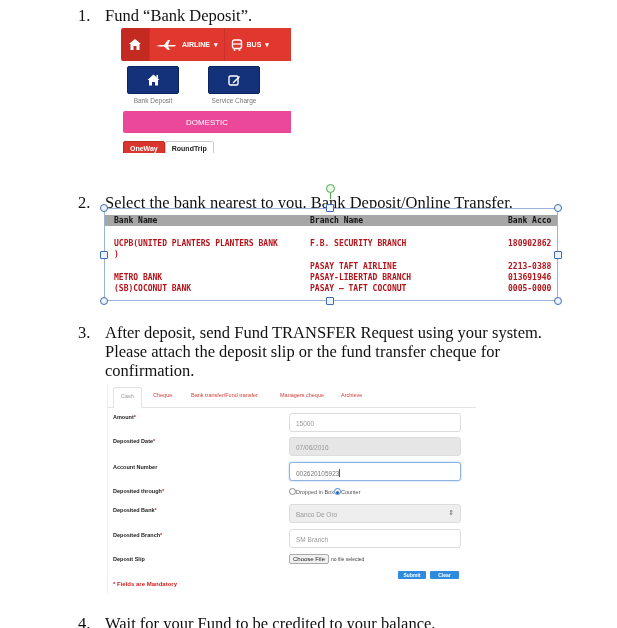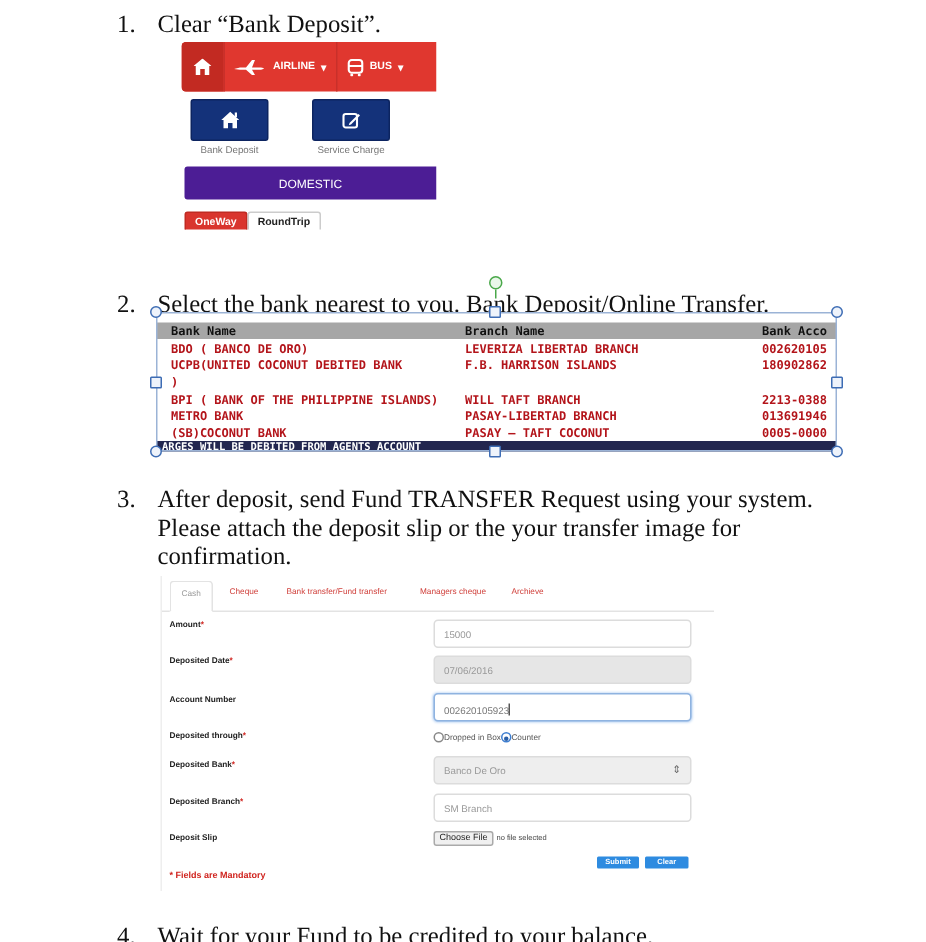--- a/index.html
+++ b/index.html
@@ -12,21 +12,21 @@
 
     
     .s1 { position: absolute; left: 121px; top: 28px; width: 170px; height: 125px; overflow: hidden; background: #fff; }
     .navbar { position: absolute; left: 0; top: 0; width: 170px; height: 33px; background: #e0372f; border-radius: 3px 0 0 3px; display: flex; align-items: center; }
     .nav-home { width: 28px; height: 33px; background: #c22a22; display: flex; align-items: center; justify-content: center; border-radius: 3px 0 0 3px; }
     .nav-item { display: flex; align-items: center; height: 33px; padding: 0 6px; color: #fff; font-family: "Liberation Sans", sans-serif; font-weight: bold; font-size: 7px; border-left: 1px solid #c9302a; gap: 4px; }
     .tiles { position: absolute; left: 6px; top: 38px; display: flex; gap: 29px; }
     .tile { width: 52px; display: flex; flex-direction: column; align-items: center; }
     .tile-box { width: 52px; height: 28px; background: #14327a; border: 1px solid #0c2460; border-radius: 2px; display: flex; align-items: center; justify-content: center; }
     .tile-lbl { font-family: "Liberation Sans", sans-serif; font-size: 6.5px; color: #777; margin-top: 3px; white-space: nowrap; }
-    .domestic { position: absolute; left: 2px; top: 83px; width: 168px; height: 22px; background: #4c1d95; color: #fff; font-family: "Liberation Sans", sans-serif; font-size: 8px; display: flex; align-items: center; justify-content: center; border-radius: 2px 0 0 2px; }
+    .domestic { position: absolute; left: 2px; top: 83px; width: 168px; height: 22px; background: #ec4899; color: #fff; font-family: "Liberation Sans", sans-serif; font-size: 8px; display: flex; align-items: center; justify-content: center; border-radius: 2px 0 0 2px; }
     .trip-tabs { position: absolute; left: 2px; top: 113px; display: flex; }
     .trip { height: 14px; font-family: "Liberation Sans", sans-serif; font-weight: bold; font-size: 7px; padding: 3px 6px 0; border: 1px solid #ccc; border-radius: 2px 2px 0 0; }
     .trip.on { background: #d9352e; color: #fff; border-color: #c02a22; }
     .trip.off { background: #fff; color: #222; }
 
     
     .bank-wrap { position: absolute; left: 104px; top: 208px; width: 454px; height: 93px; }
     .bank-table { position: absolute; left: 0; top: 0; width: 454px; height: 93px; overflow: hidden; background: #fff; font-family: "DejaVu Sans Mono", "Liberation Mono", monospace; font-weight: bold; font-size: 8px; }
     .bt-head { position: absolute; left: 0; top: 7px; width: 454px; height: 11px; background: #a6a6a6; }
     .bt-head span { position: absolute; top: 1px; color: #111; }
@@ -60,21 +60,21 @@
     .file-row { position: absolute; left: 181px; top: 170px; display: flex; align-items: center; gap: 2px; font-size: 5px; color: #444; }
     .file-btn { border: 1px solid #aaa; border-radius: 2px; background: #f0f0f0; font-size: 6px; color: #222; padding: 1px 3px; }
     .btn-blue { position: absolute; height: 8px; background: #2e8be0; color: #fff; font-size: 5px; font-weight: bold; border: none; border-radius: 1px; display: flex; align-items: center; justify-content: center; }
     .mandatory { position: absolute; left: 5px; top: 197px; font-size: 6px; font-weight: bold; color: #d0241f; white-space: nowrap; }
   </style>
 </head>
 <body>
 
 <div class="step" style="top:6px;">
   <span class="num">1.</span>
-  <span class="txt">Clear “Bank Deposit”.</span>
+  <span class="txt">Fund “Bank Deposit”.</span>
 </div>
 
 <div class="s1">
   <div class="navbar">
     <div class="nav-home">
       <svg width="12" height="11" viewBox="0 0 12 11">
           <path d="M6 0 L12 5 L10.5 5 L10.5 11 L7.5 11 L7.5 7 L4.5 7 L4.5 11 L1.5 11 L1.5 5 L0 5 Z" fill="#fff"></path>
         </svg>
     </div>
     <div class="nav-item">
@@ -130,70 +130,63 @@
   <span class="txt">Select the bank nearest to you. Bank Deposit/Online Transfer.</span>
 </div>
 
 <div class="bank-wrap">
   <div class="bank-table">
     <div class="bt-head">
       <span class="c1">Bank Name</span>
       <span class="c2">Branch Name</span>
       <span class="c3">Bank Acco</span>
     </div>
-    <div class="bt-row" style="top:20px;">
-      <span class="c1">BDO ( BANCO DE ORO)</span>
-      <span class="c2">LEVERIZA LIBERTAD BRANCH</span>
-      <span class="c3">002620105</span>
-    </div>
     <div class="bt-row" style="top:31px;">
-      <span class="c1">UCPB(UNITED COCONUT DEBITED BANK</span>
-      <span class="c2">F.B. HARRISON ISLANDS</span>
+      <span class="c1">UCPB(UNITED PLANTERS PLANTERS BANK</span>
+      <span class="c2">F.B. SECURITY BRANCH</span>
       <span class="c3">180902862</span>
     </div>
     <div class="bt-row" style="top:42px;">
       <span class="c1">)</span>
       <span class="c2"></span>
       <span class="c3"></span>
     </div>
     <div class="bt-row" style="top:54px;">
-      <span class="c1">BPI ( BANK OF THE PHILIPPINE ISLANDS)</span>
-      <span class="c2">WILL TAFT BRANCH</span>
+      <span class="c2">PASAY TAFT AIRLINE</span>
       <span class="c3">2213-0388</span>
     </div>
     <div class="bt-row" style="top:65px;">
       <span class="c1">METRO BANK</span>
       <span class="c2">PASAY-LIBERTAD BRANCH</span>
       <span class="c3">013691946</span>
     </div>
     <div class="bt-row" style="top:76px;">
       <span class="c1">(SB)COCONUT BANK</span>
       <span class="c2">PASAY – TAFT COCONUT</span>
       <span class="c3">0005-0000</span>
     </div>
-    <div class="bt-footer">ARGES WILL BE DEBITED FROM AGENTS ACCOUNT</div>
   </div>
 </div>
 
 <div class="sel-frame"></div>
 <div class="rot-stem" style="left:330px; top:193px;"></div>
 <div class="rot-handle" style="left:326px; top:184px;"></div>
 <div class="handle" style="left:100px; top:204px;"></div>
 <div class="handle sq" style="left:326px; top:204px;"></div>
 <div class="handle" style="left:554px; top:204px;"></div>
 <div class="handle sq" style="left:100px; top:251px;"></div>
 <div class="handle sq" style="left:554px; top:251px;"></div>
 <div class="handle" style="left:100px; top:297px;"></div>
 <div class="handle sq" style="left:326px; top:297px;"></div>
 <div class="handle" style="left:554px; top:297px;"></div>
 
 <div class="step" style="top:323px;">
   <span class="num">3.</span>
   <span class="txt">After deposit, send Fund TRANSFER Request using your system.</span>
-  <span class="txt" style="top:19px;">Please attach the deposit slip or the your transfer image for</span>
+  <span class="txt" style="top:19px;">Please attach the deposit slip or the fund transfer cheque for</span>
   <span class="txt" style="top:38px;">confirmation.</span>
 </div>
 
 <div class="form-card">
   <div class="ftabs">
     <div class="ftab active" style="left:5px;">Cash</div>
     <div class="ftab" style="left:45px;">Cheque</div>
     <div class="ftab" style="left:83px;">Bank transfer/Fund transfer</div>
     <div class="ftab" style="left:172px;">Managers cheque</div>
     <div class="ftab" style="left:233px;">Archieve</div>

